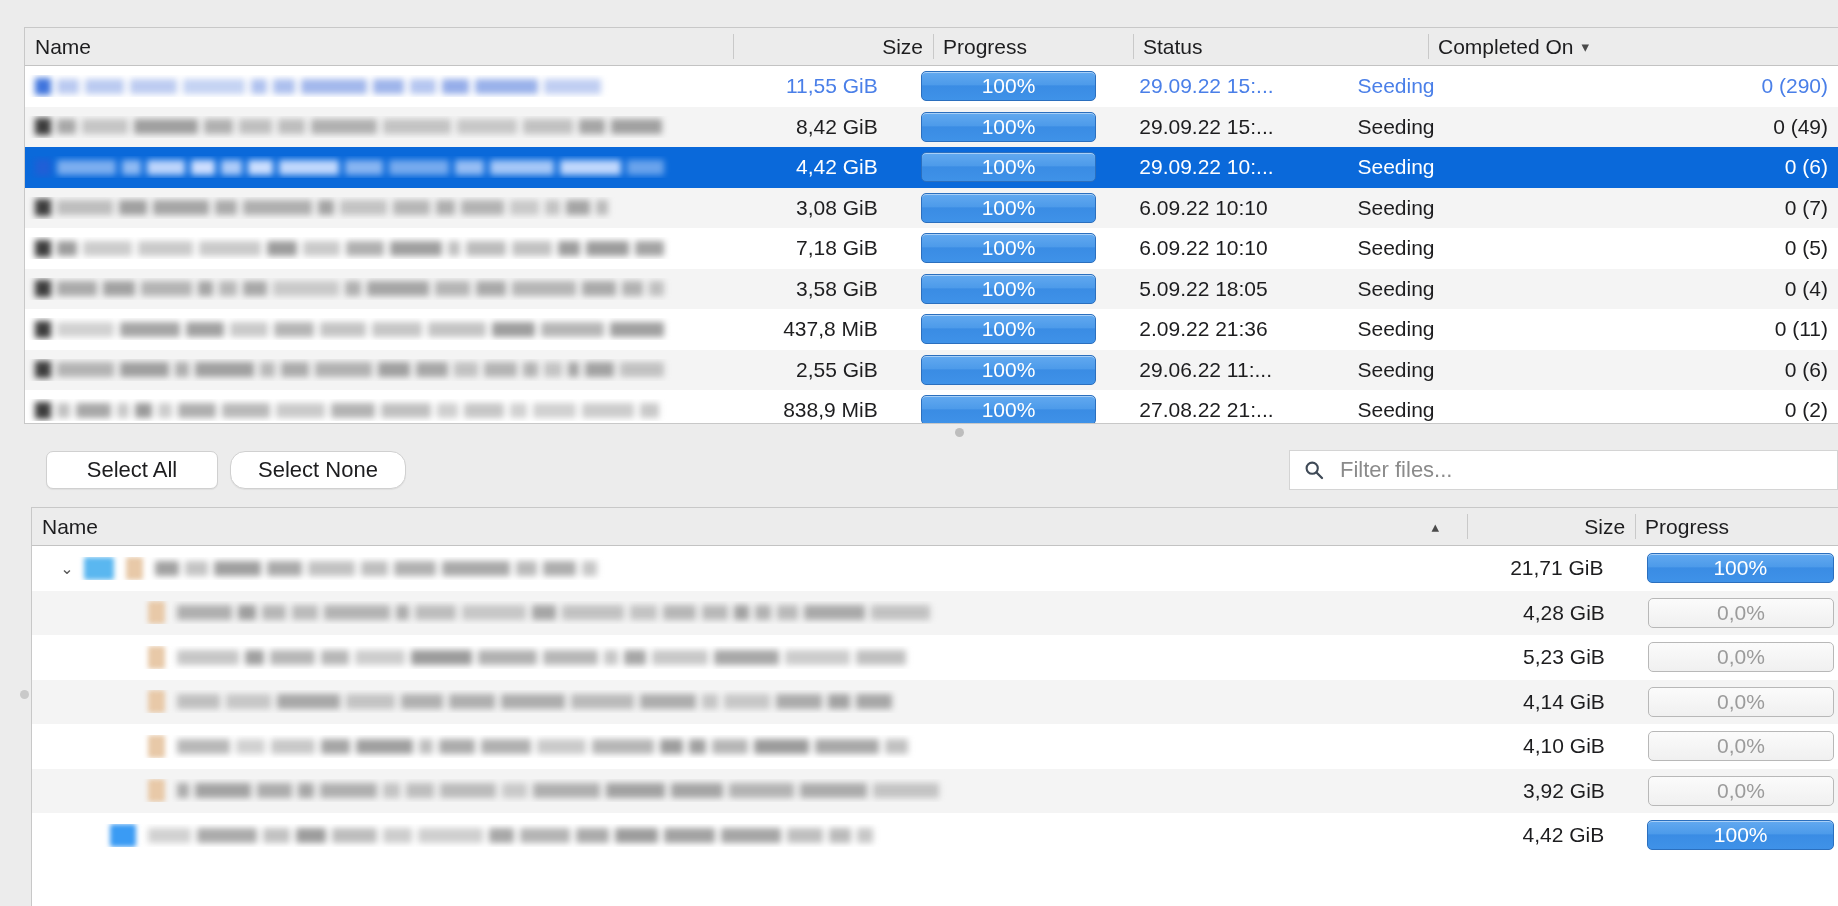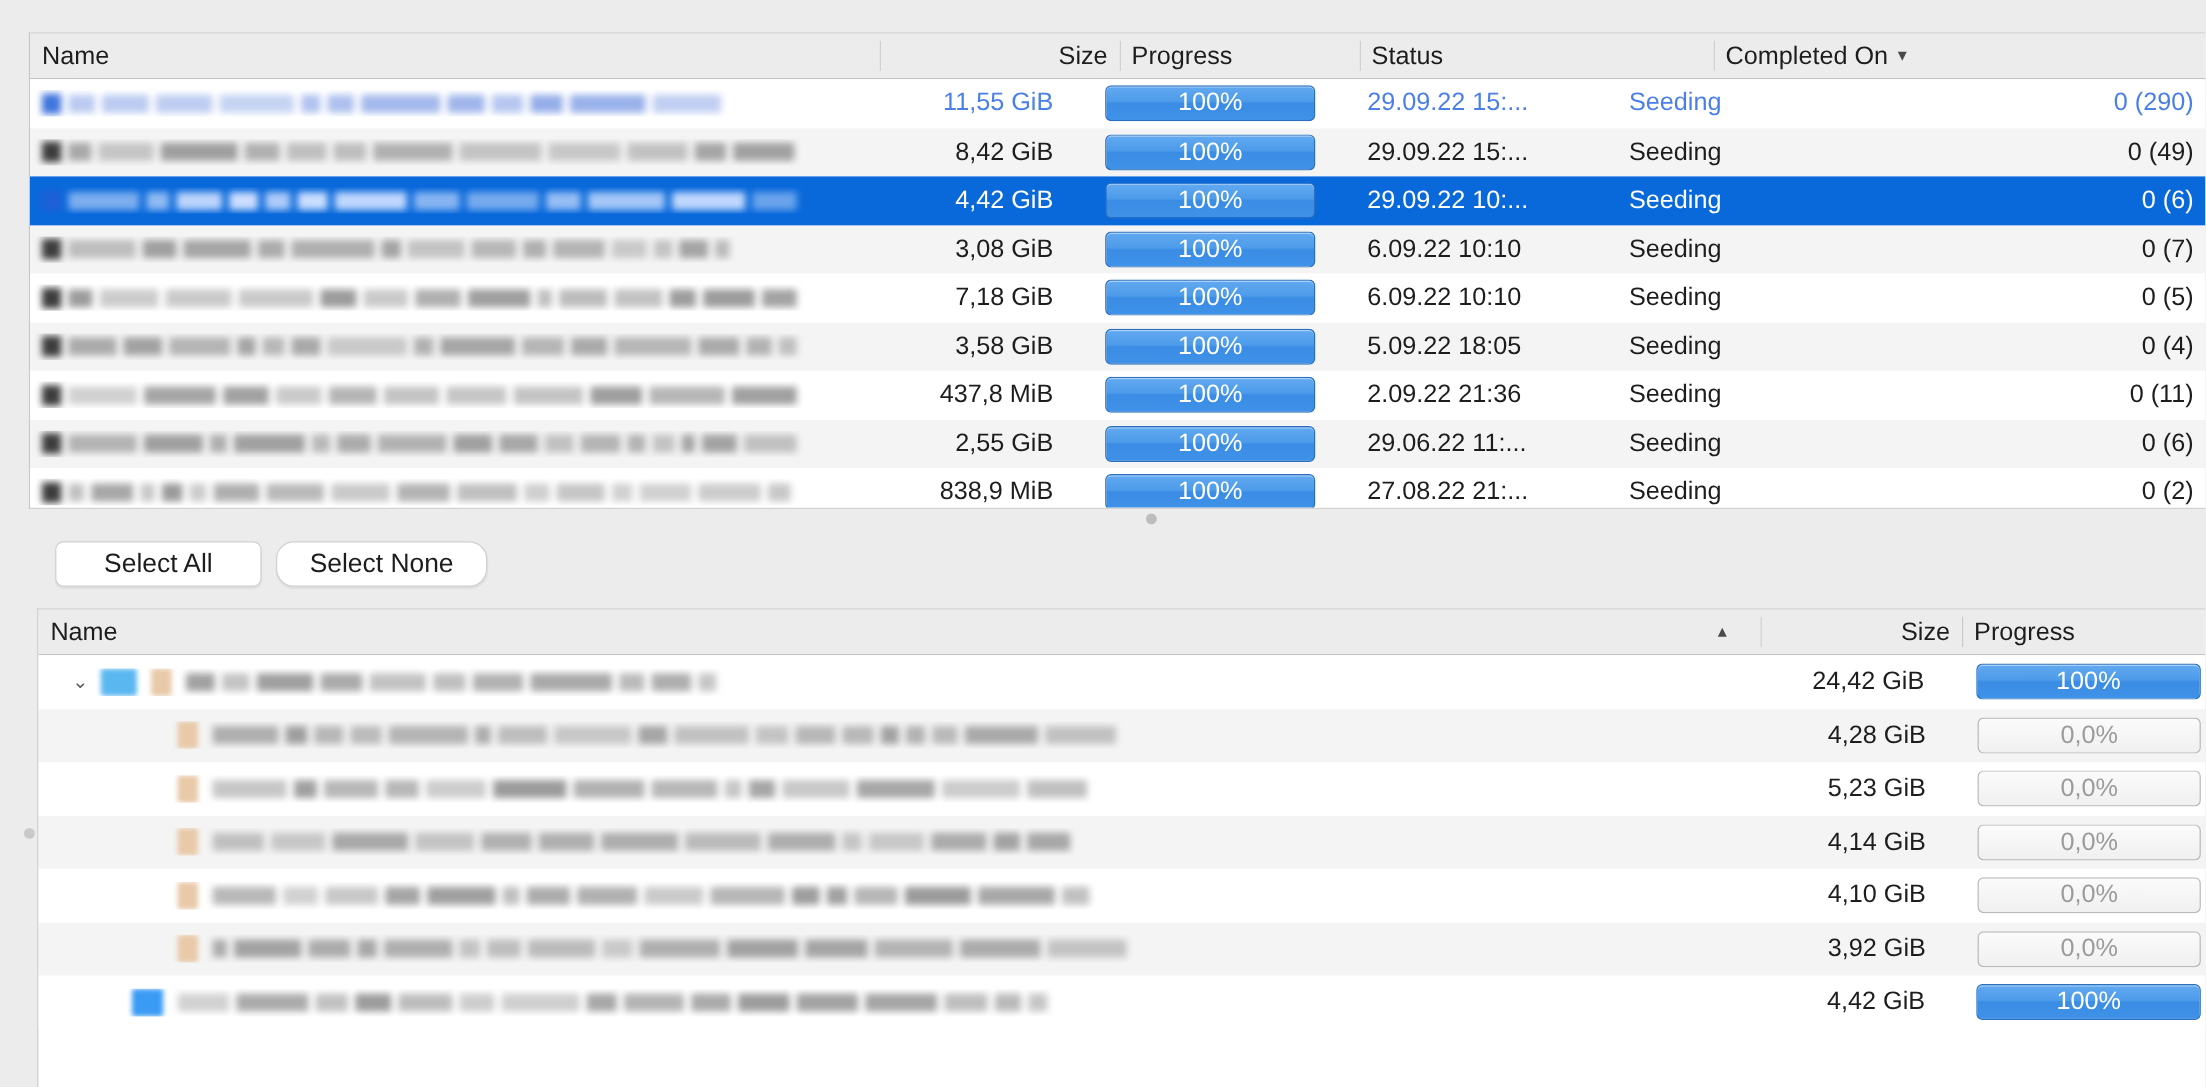--- a/index.html
+++ b/index.html
@@ -535,20 +535,27 @@
 <div id="h-scroll-dot"></div>
 
 <div id="toolbar">
   <div class="btn" id="select-all-button">
       <span>Select All</span>
     </div>
   <div class="btn" id="select-none-button">
       <span>Select None</span>
     </div>
 
+  <div id="filter-box">
+    <svg class="mag" viewBox="0 0 20 20">
+      <circle cx="8.2" cy="8.2" r="5.6" fill="none" stroke="#3f4a57" stroke-width="2.1"></circle>
+      <line x1="12.5" y1="12.5" x2="18" y2="18" stroke="#3f4a57" stroke-width="2.3" stroke-linecap="round"></line>
+    </svg>
+    <input id="filter-input" type="text" placeholder="Filter files..." style="">
+  </div>
 </div>
 
 <div class="panel" id="lower-panel">
   <div class="thead">
     <div class="th f-name">
       <span>Name</span>
       <span style="flex:1"></span>
       <span class="sortarrow">▴</span>
       <span style="width:18px"></span>
     </div>
@@ -572,21 +579,21 @@
             <div class="rb" style="width: 35px; opacity: 0.84;"></div>
             <div class="rb" style="width: 47px; opacity: 0.6;"></div>
             <div class="rb" style="width: 27px; opacity: 0.63;"></div>
             <div class="rb" style="width: 42px; opacity: 0.77;"></div>
             <div class="rb" style="width: 68px; opacity: 0.85;"></div>
             <div class="rb" style="width: 21px; opacity: 0.68;"></div>
             <div class="rb" style="width: 33px; opacity: 0.8;"></div>
             <div class="rb" style="width: 15px; opacity: 0.56;"></div>
           </div>
         </div>
-        <div class="cell f-size right">24,42 GiB</div>
+        <div class="cell f-size right">21,71 GiB</div>
         <div class="cell f-prog progwrap">
           <div class="pill">100%</div>
         </div>
       </div>
       <div class="trow frow even">
         <div class="cell f-name indent-1">
           <div class="ficon doc"></div>
           <div class="redact">
             <div class="rb" style="width: 55px; opacity: 0.77;"></div>
             <div class="rb" style="width: 18px; opacity: 0.96;"></div>

